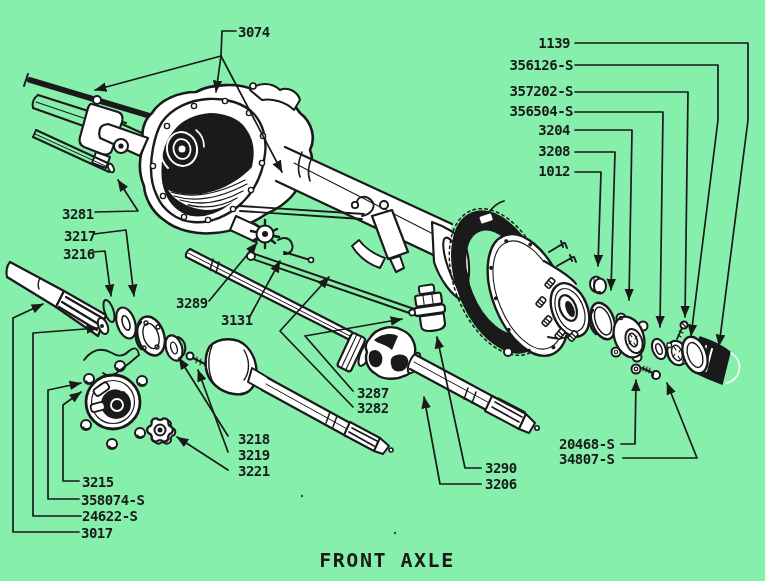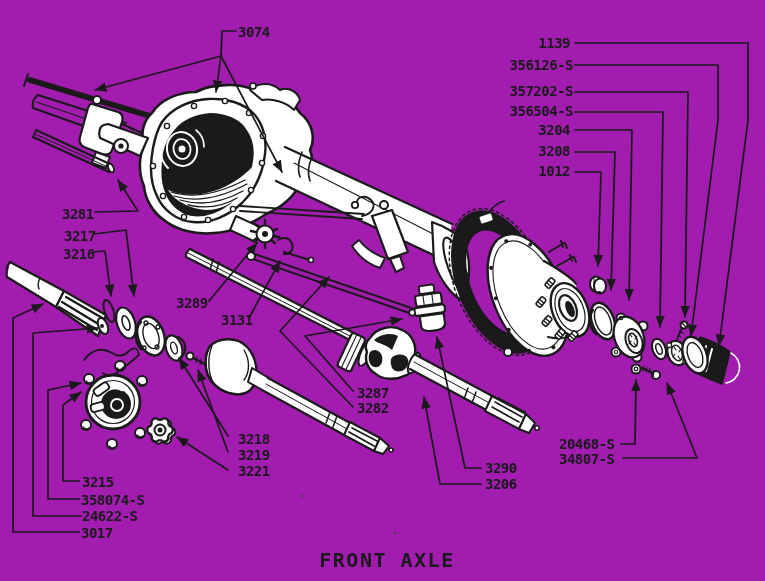--- a/index.html
+++ b/index.html
@@ -1,16 +1,16 @@
 <!DOCTYPE html>
 <html><head>
 <meta charset="utf-8">
 <style>
   html,body{margin:0;padding:0;background:#ffffff;}
-  .canvas{position:relative;width:765px;height:581px;background:#a21caf;overflow:hidden;}
+  .canvas{position:relative;width:765px;height:581px;background:#86efac;overflow:hidden;}
   svg{display:block;}
   text.plabel{font-family:"DejaVu Sans Mono","Liberation Mono",monospace;font-weight:bold;
     font-size:14px;letter-spacing:-0.5px;fill:#1a1a1a;}
   text.caption{font-family:"DejaVu Sans Mono","Liberation Mono",monospace;font-weight:bold;
     font-size:20px;letter-spacing:1.5px;fill:#1a1a1a;}
 </style>
 </head>
 <body>
 
 <div class="canvas">

